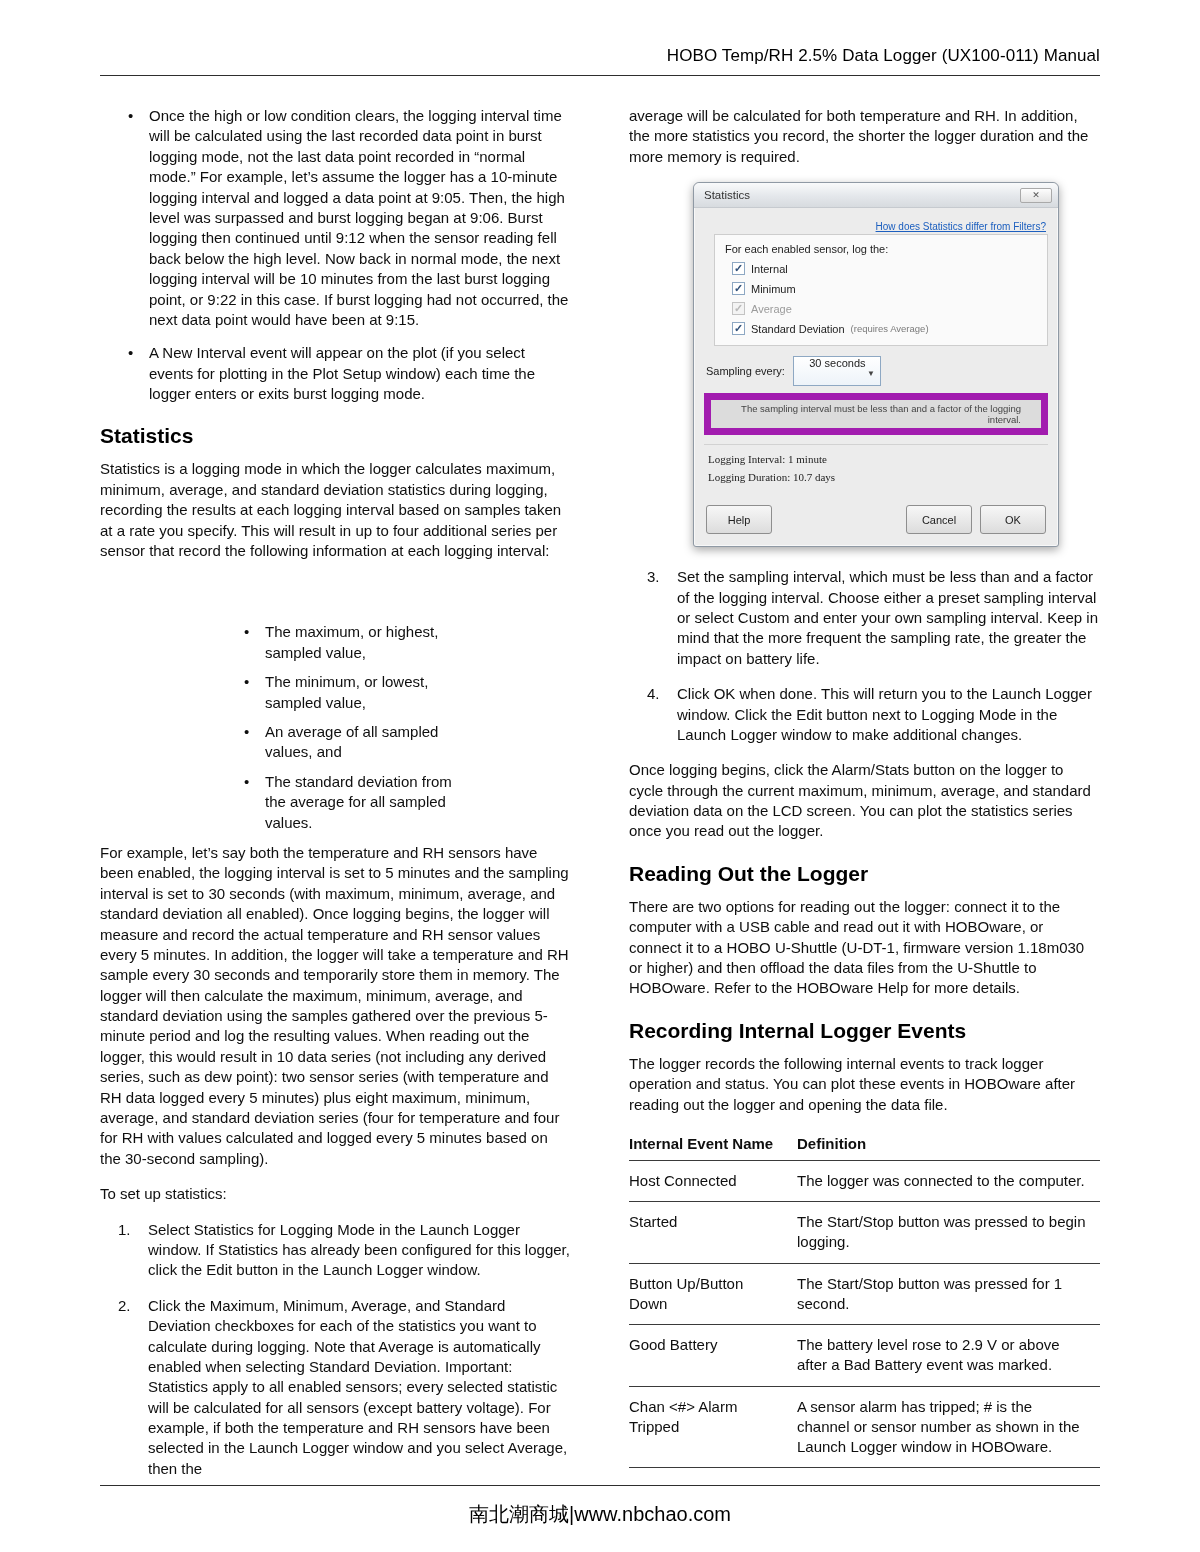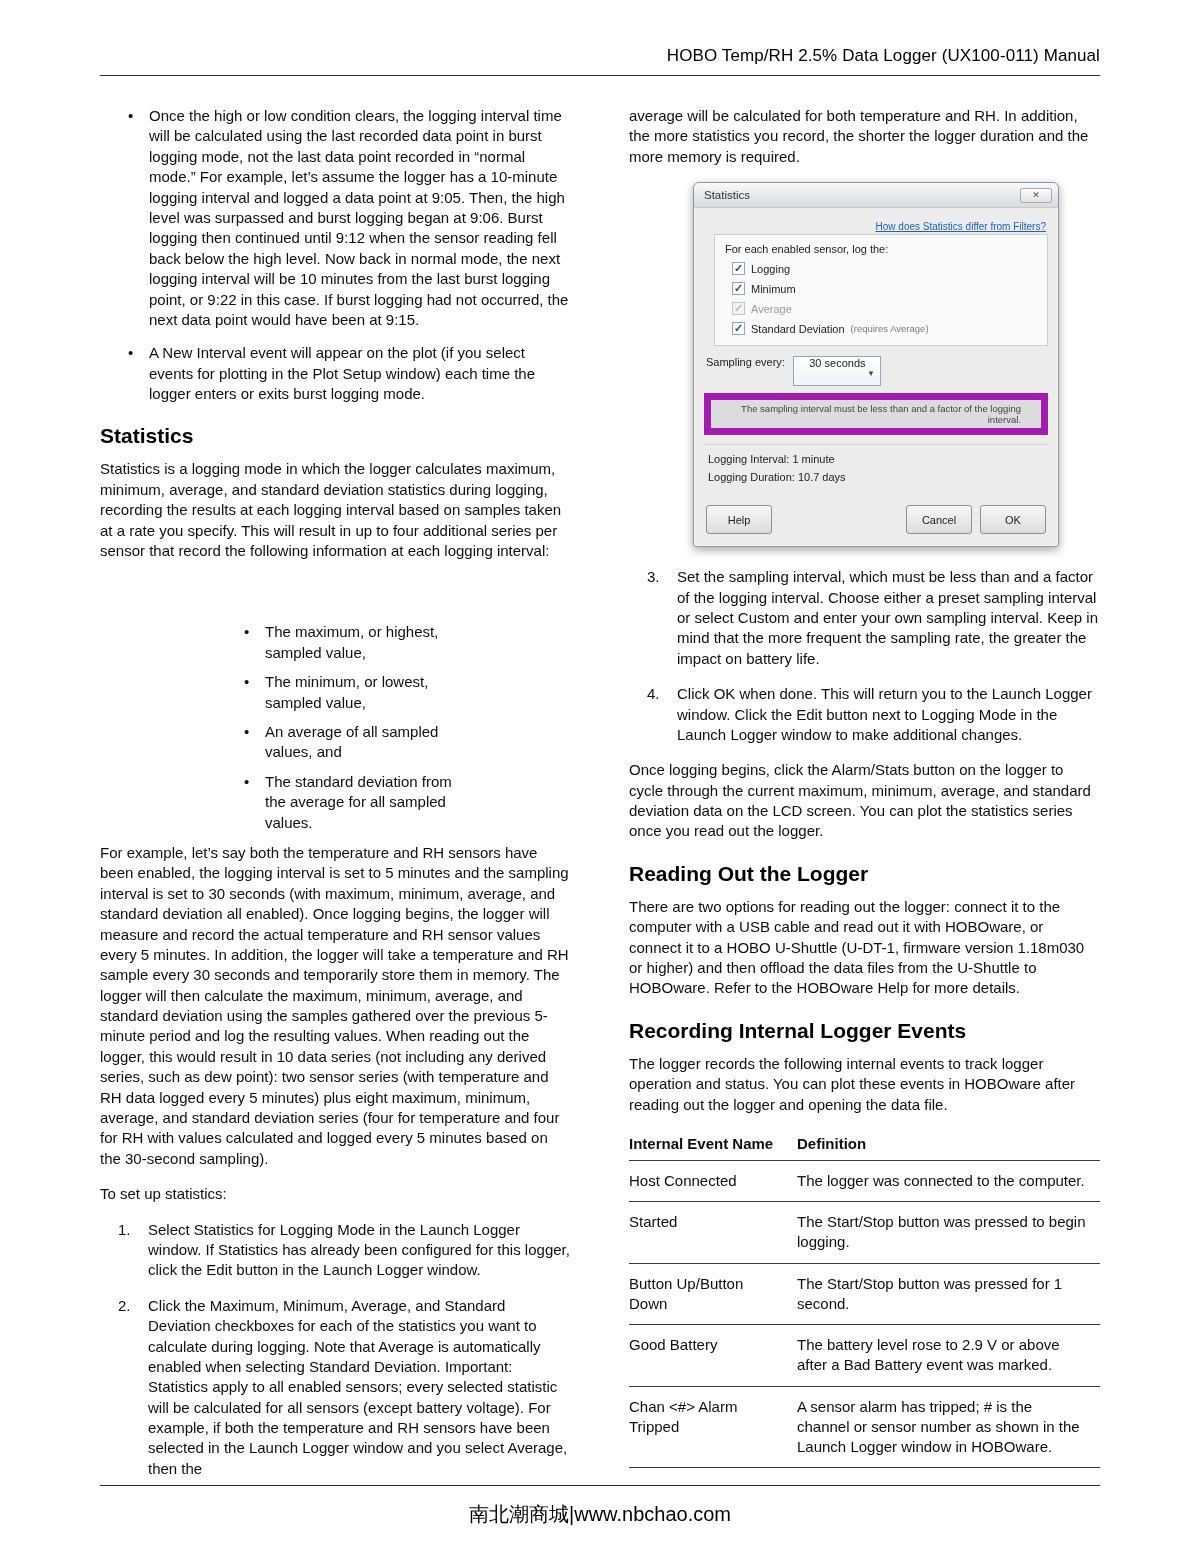--- a/index.html
+++ b/index.html
@@ -55,32 +55,32 @@
   .cb-row { display:flex; align-items:center; margin:7px 0 0 7px; }
   .cb {
     flex:0 0 13px; width:13px; height:13px; border:1px solid #8ea8c3; background:#fff;
     display:flex; align-items:center; justify-content:center;
     font-size:11px; line-height:1; color:#33527a; font-weight:700;
   }
   .cb.disabled { border-color:#c3c3c3; background:#f3f3f3; color:#b9b9b9; }
   .cb-label { font-size:11px; margin-left:6px; }
   .cb-label.disabled { color:#9b9b9b; }
   .cb-suffix { font-size:9.5px; color:#7a7a7a; margin-left:6px; }
-  .sampling-row { display:flex; align-items:flex-start; margin:10px 0 0 2px; font-size:11px; }
+  .sampling-row { display:flex; align-items:center; margin:10px 0 0 2px; font-size:11px; }
   .dropdown {
     margin-left:8px; min-width:88px; height:30px; border:1px solid #8ea8c3;
     background:linear-gradient(#ffffff,#edf3f9); display:flex; align-items:center;
     padding:0 5px 0 6px; font-size:11px; cursor:default;flex-direction:column;
   }
   .dd-arrow { margin-left:auto; font-size:8px; color:#444; padding-left:8px; }
   .dlg-note {
     margin-top:7px; background:#dcdcdc; color:#444; font-size:9.5px;
     text-align:right; padding:3px 20px; border:7px solid #a21caf;
   }
-  .dlg-info { margin-top:9px; border-top:1px solid #d2d2d2; padding:8px 2px 2px 4px; font-size:11px; }
+  .dlg-info { margin-top:9px; border-top:1px solid #d2d2d2; padding:8px 2px 2px 4px; font-size:11px;font-family:Liberation Serif, serif; }
   .dlg-info .row { margin-bottom:6px; }
   .dlg-buttons { display:flex; align-items:center; margin-top:12px; padding:2px; }
   .dlg-btn {
     min-width:66px; height:29px; font-size:11px; font-family:inherit; color:#222;
     border:1px solid #8e8e8e; border-radius:3px;
     background:linear-gradient(#f7f7f7,#ebebeb 45%,#dcdcdc); margin-left:8px; cursor:default;
   }
   .dlg-btn.help { margin-left:0; }
   .btn-spacer { flex:1; }
 
@@ -175,21 +175,21 @@
               <span class="dlg-close">✕</span>
             </div>
             <div class="dlg-body">
               <div class="dlg-link-row">
                 <span class="dlg-link">How does Statistics differ from Filters?</span>
               </div>
               <div class="groupbox">
                 <div class="group-label">For each enabled sensor, log the:</div>
                 <div class="cb-row">
                   <span class="cb">✓</span>
-                  <span class="cb-label">Logging</span>
+                  <span class="cb-label">Internal</span>
                 </div>
                 <div class="cb-row">
                   <span class="cb">✓</span>
                   <span class="cb-label">Minimum</span>
                 </div>
                 <div class="cb-row">
                   <span class="cb disabled">✓</span>
                   <span class="cb-label disabled">Average</span>
                 </div>
                 <div class="cb-row">

